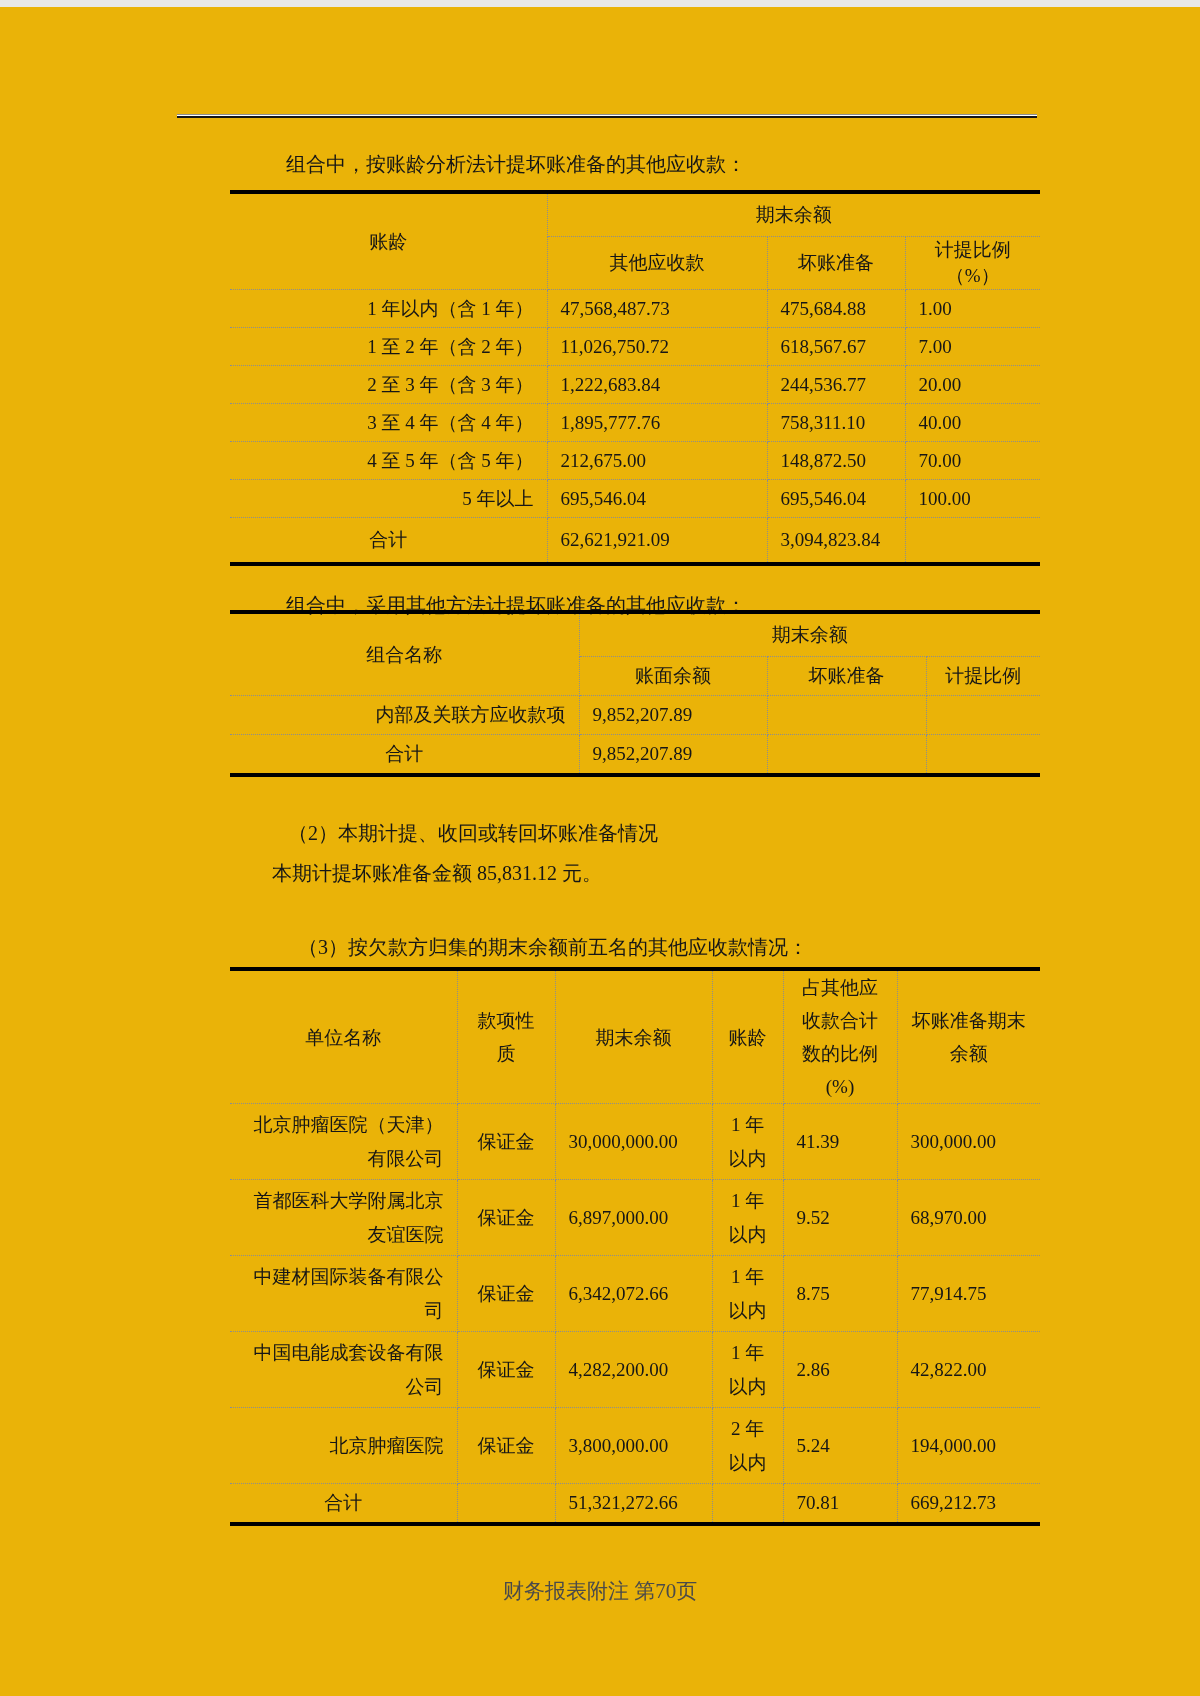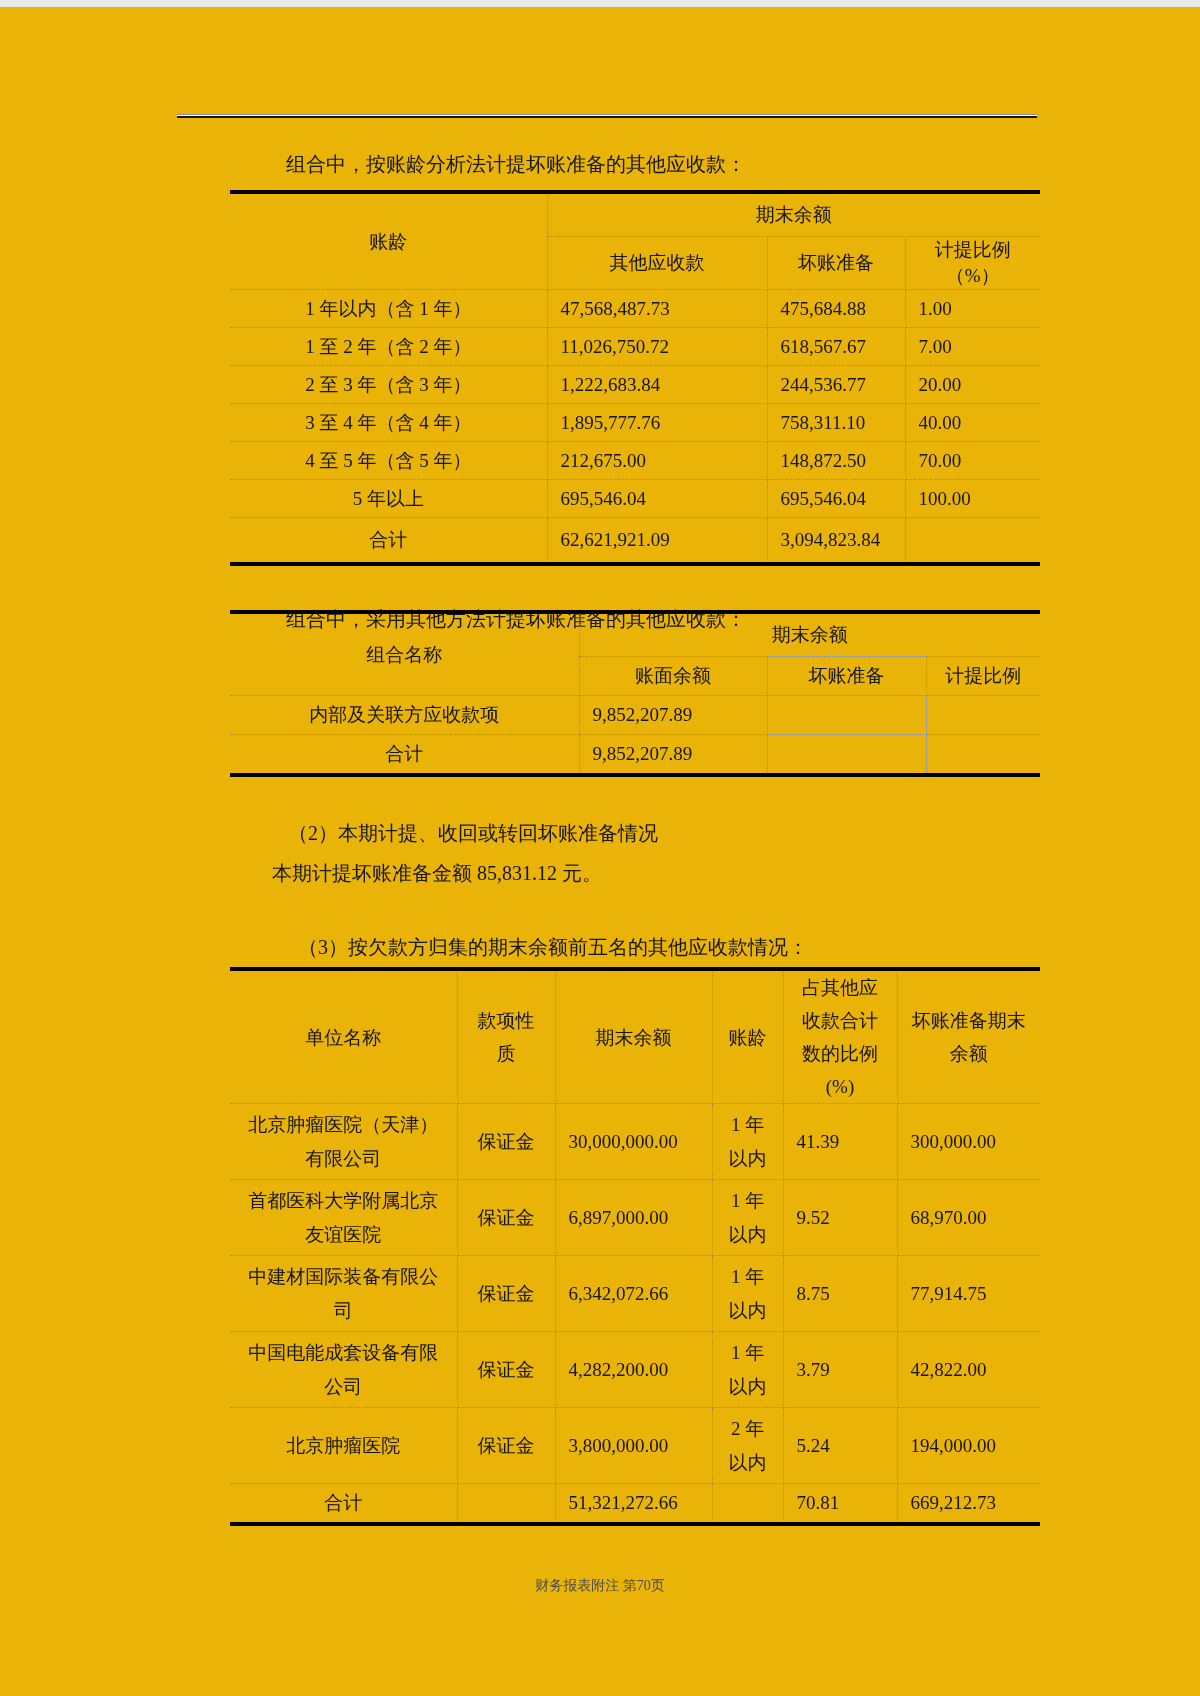--- a/index.html
+++ b/index.html
@@ -28,21 +28,21 @@
     width: 810px;
   }
   .tbl-title {
     position: absolute;
     margin: 0;
     font-size: 20px;
     line-height: 28px;
     white-space: nowrap;
   }
   #title1 { left: 56px; top: 143px; }
-  #title2 { left: 56px; top: 598px; }
+  #title2 { left: 56px; top: 584px; }
   #note2-line1 { left: 58px; top: 812px; }
   #note2-line2 { left: 42px; top: 852px; }
   #title3 { left: 68px; top: 926px; }
 
   table.tbl {
     position: absolute;
     left: 0;
     border-collapse: collapse;
     table-layout: fixed;
     width: 810px;
@@ -58,21 +58,21 @@
     font-weight: normal;
     border: 1px dotted #8d8d8d;
     padding: 0 13px;
     vertical-align: middle;
     overflow: hidden;
   }
   .tbl tr > *:first-child { border-left: 0; }
   .tbl tr > *:last-child  { border-right: 0; }
 
   .tc { text-align: center; }
-  .tl { text-align: center; }
+  .tl { text-align: right; }
   .tr { text-align: left; }
 
   
   #table1 tr.hrow1 > * { height: 42px; }
   #table1 tr.hrow2 > * { height: 37px; }
   #table1 tr.drow  > * { height: 37px; }
   #table1 tr.trow  > * { height: 44px; }
 
   
   #table2 tr.hrow1 > * { height: 42px; }
@@ -84,21 +84,21 @@
   #table3 tr.hrow  > * { height: 112px; line-height: 33px; }
   #table3 tr.drow  > * { height: 75px;  line-height: 34px; }
   #table3 tr.trow  > * { height: 38px; }
 
   .footer {
     position: absolute;
     top: 1570px;
     left: 0;
     width: 1200px;
     text-align: center;
-    font-size: 14px;
+    font-size: 21px;
     color: #4a4a4a;
   }
 </style>
 </head>
 <body>
 
 <div class="page">
   <div class="header-rule"></div>
 
   <div class="content">
@@ -252,21 +252,21 @@
           <td class="tr">6,342,072.66</td>
           <td class="tc">1 年以内</td>
           <td class="tr">8.75</td>
           <td class="tr">77,914.75</td>
         </tr>
         <tr class="drow">
           <td class="tl">中国电能成套设备有限公司</td>
           <td class="tc">保证金</td>
           <td class="tr">4,282,200.00</td>
           <td class="tc">1 年以内</td>
-          <td class="tr">3.79</td>
+          <td class="tr">2.86</td>
           <td class="tr">42,822.00</td>
         </tr>
         <tr class="drow">
           <td class="tl">北京肿瘤医院</td>
           <td class="tc">保证金</td>
           <td class="tr">3,800,000.00</td>
           <td class="tc">2 年以内</td>
           <td class="tr">5.24</td>
           <td class="tr">194,000.00</td>
         </tr>

